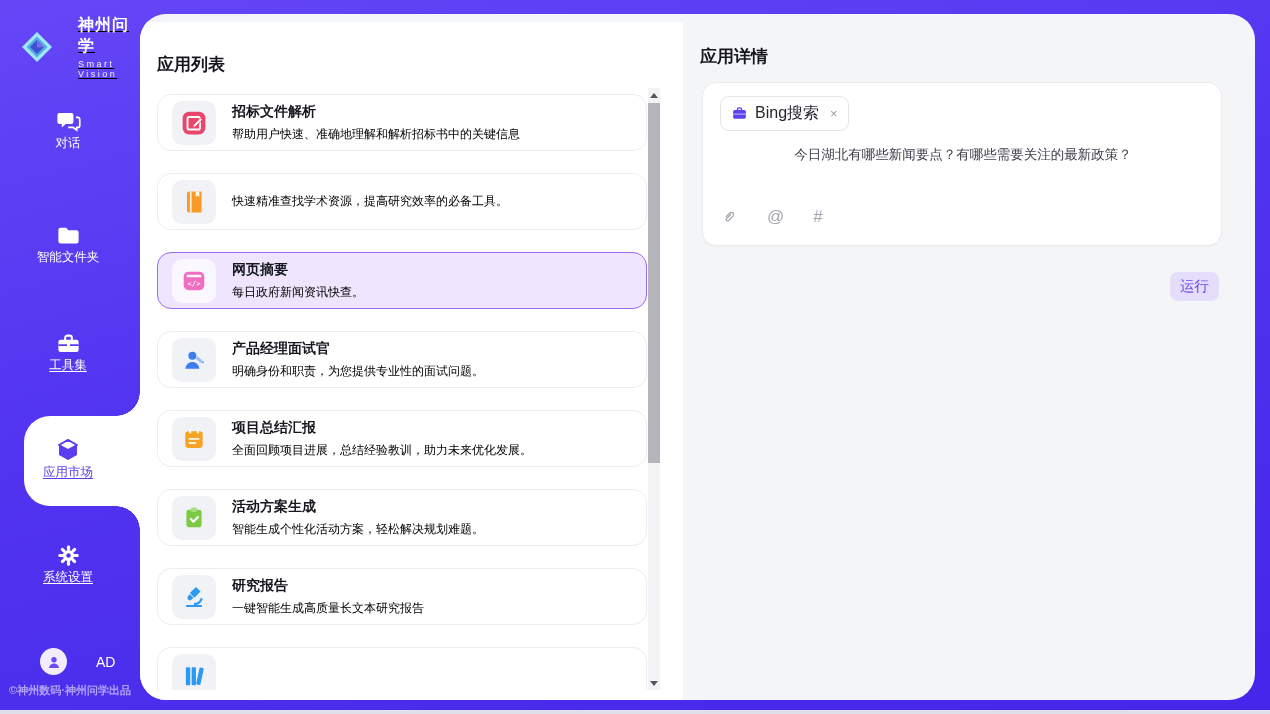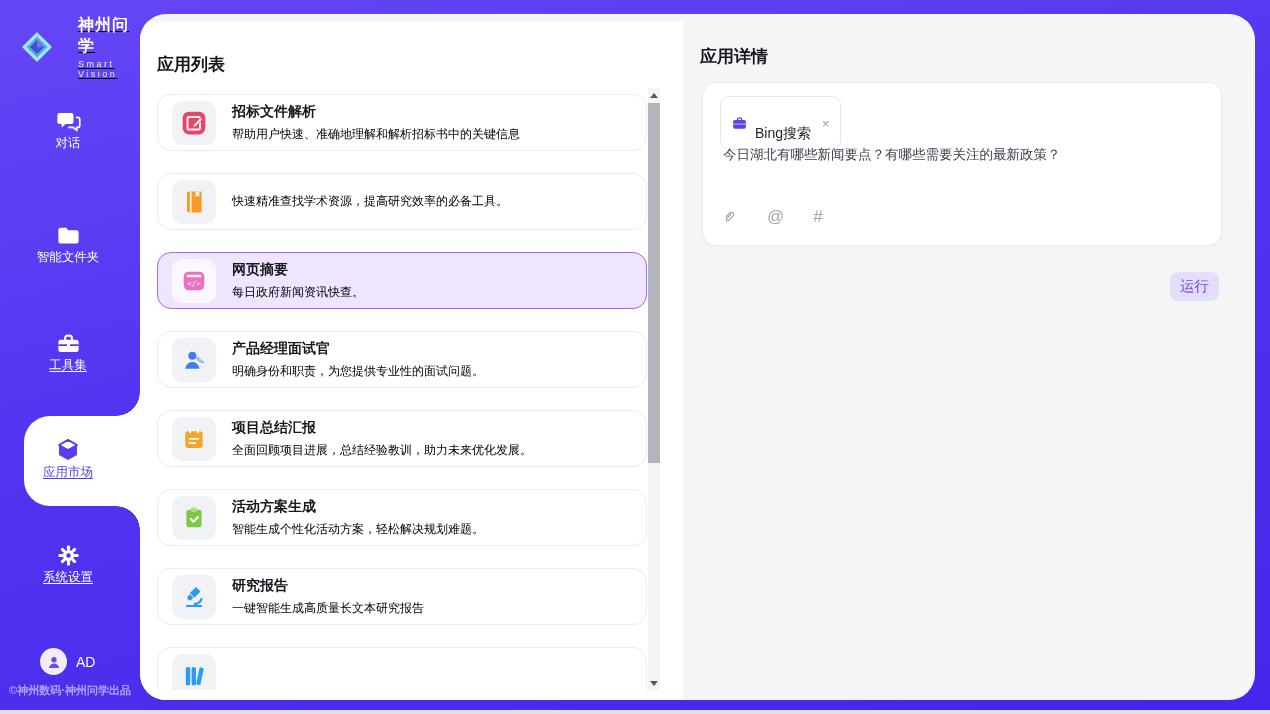--- a/index.html
+++ b/index.html
@@ -17,21 +17,21 @@
   .logo-txt .t2 { color:#eef0ff; font-size:9px; letter-spacing:2.5px; margin-top:2px; }
   .nav-item { position:absolute; left:0; width:136px; display:flex; flex-direction:column; align-items:center; cursor:pointer;font-family:Liberation Mono, monospace; }
   .nav-item .lbl { color:#fff; font-size:12.5px; }
   .nav-item .lbl.u { text-decoration:underline; text-underline-offset:2px; }
   .nav-item.active .lbl { color:#5b3df0; }
   .nav-blob { position:absolute; left:24px; top:416px; width:116px; height:90px; background:#fff; border-radius:26px 0 0 26px; }
   .nav-blob::before { content:""; position:absolute; top:-24px; right:0; width:24px; height:24px;
       background:radial-gradient(circle at 0 0, rgba(0,0,0,0) 23.5px, #fff 24px); }
   .nav-blob::after  { content:""; position:absolute; bottom:-24px; right:0; width:24px; height:24px;
       background:radial-gradient(circle at 0 100%, rgba(0,0,0,0) 23.5px, #fff 24px); }
-  .user-row { position:absolute; left:0; top:648px; width:140px; display:flex; align-items:center; padding-left:40px; gap:9px; }
+  .user-row { position:absolute; left:0; top:648px; width:140px; display:flex; align-items:center; padding-left:40px; gap:29px; }
   .avatar { width:27px; height:27px; border-radius:50%; background:#f1edfd; display:flex; align-items:center; justify-content:center; }
   .user-name { color:#fff; font-size:14px; }
   .side-footer { position:absolute; left:0; top:683px; width:140px; text-align:center; color:rgba(255,255,255,.55); font-size:11px;font-weight:bold; }
 
   
   .content { position:absolute; left:140px; top:14px; width:1115px; height:686px;
              background:#f4f5f7; border-radius:26px; overflow:hidden; }
 
   
   .list-panel { position:absolute; left:0; top:8px; width:543px; height:686px; background:#fff; }
@@ -53,23 +53,23 @@
   .tri-dn { width:0; height:0; border-left:4px solid transparent; border-right:4px solid transparent; border-top:5px solid #55565e; }
   .sb-thumb { position:absolute; left:0; top:15px; width:12px; height:360px; background:#b4b5bb; }
 
   
   .detail-panel { position:absolute; left:543px; top:0; width:572px; height:686px; }
   .detail-panel .panel-title { left:17px; top:31px; }
   .detail-card { position:absolute; left:19px; top:68px; width:520px; height:164px; background:#fff;
                  border:1px solid #ebebf0; border-radius:14px; box-shadow:0 1px 2px rgba(20,20,40,.03); }
   .chip { position:absolute; left:17px; top:13px; display:inline-flex; align-items:center; gap:7px;
           border:1px solid #e4e5ea; border-radius:9px; padding:6px 10px; background:#fff; cursor:pointer; }
-  .chip .chip-lbl { font-size:14px; color:#26262e;margin-top:22px; }
+  .chip .chip-lbl { font-size:16px; color:#26262e; }
   .chip .chip-x { font-size:13px; color:#9a9aa5; margin-left:4px; cursor:pointer; }
-  .prompt { position:absolute; left:20px; top:62px; width:480px; font-size:13.5px; color:#3f404c; line-height:1.5; }
+  .prompt { position:absolute; left:20px; top:62px; width:480px; font-size:13.5px; color:#3f404c; line-height:1.5;text-align:center; }
   .attach-row { position:absolute; left:18px; bottom:18px; display:flex; align-items:center; gap:29px; }
   .attach-row .sym { font-size:17px; color:#a3a6ae; cursor:pointer; }
   .run-btn { position:absolute; right:36px; top:258px; width:49px; height:29px; background:#e5defa; color:#6a49f2;
              font-size:14.5px; border:none; border-radius:8px; cursor:pointer; display:flex; align-items:center; justify-content:center;text-align:center; }
 
   svg { display:block; }
 </style>
 </head>
 <body>
 

